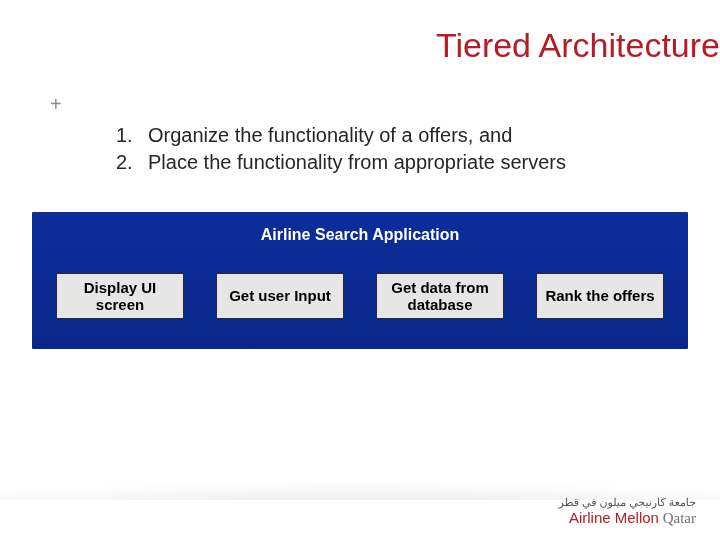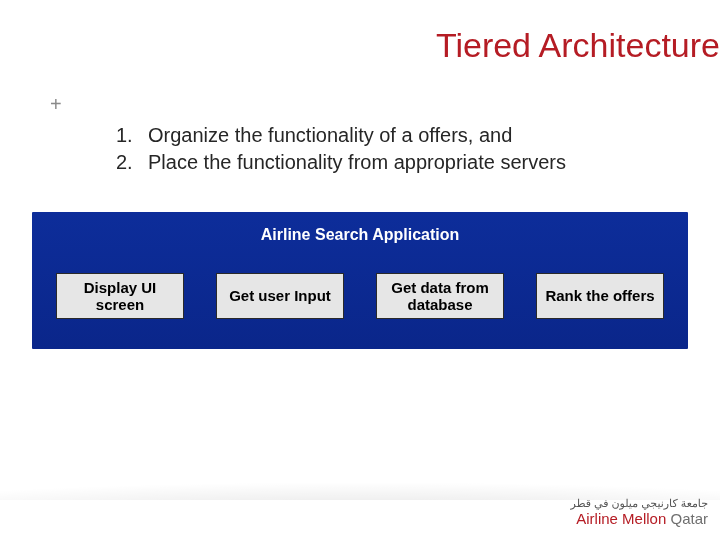--- a/index.html
+++ b/index.html
@@ -76,37 +76,37 @@
     line-height: 1.15;
   }
   .swoosh {
     position: absolute;
     left: 0; right: 0; bottom: 40px;
     height: 60px;
     background: radial-gradient(ellipse 130% 100% at 50% 130%, rgba(0,0,0,0.12), rgba(0,0,0,0) 60%);
   }
   .logo {
     position: absolute;
-    right: 12px;
+    right: 24px;
     bottom: 14px;
     text-align: right;
     line-height: 1;
   }
   .logo-arabic {
     color: #555;
     font-size: 11px;
     margin-bottom: 2px;
     letter-spacing: -0.5px;
   }
   .logo-text {
     font-size: 15px;
     font-weight: 500;
   }
   .logo-cm { color: #b51c24; }
-  .logo-q { color: #6f6f6f; }
+  .logo-q { color: #6f6f6f; font-family: Liberation Serif, serif; }
 </style>
 </head>
 <body>
 
 <h1 class="title">Tiered Architecture</h1>
 
 <div class="content">
   <div class="bullet-row">
     <span class="plus">+</span>
   </div>

